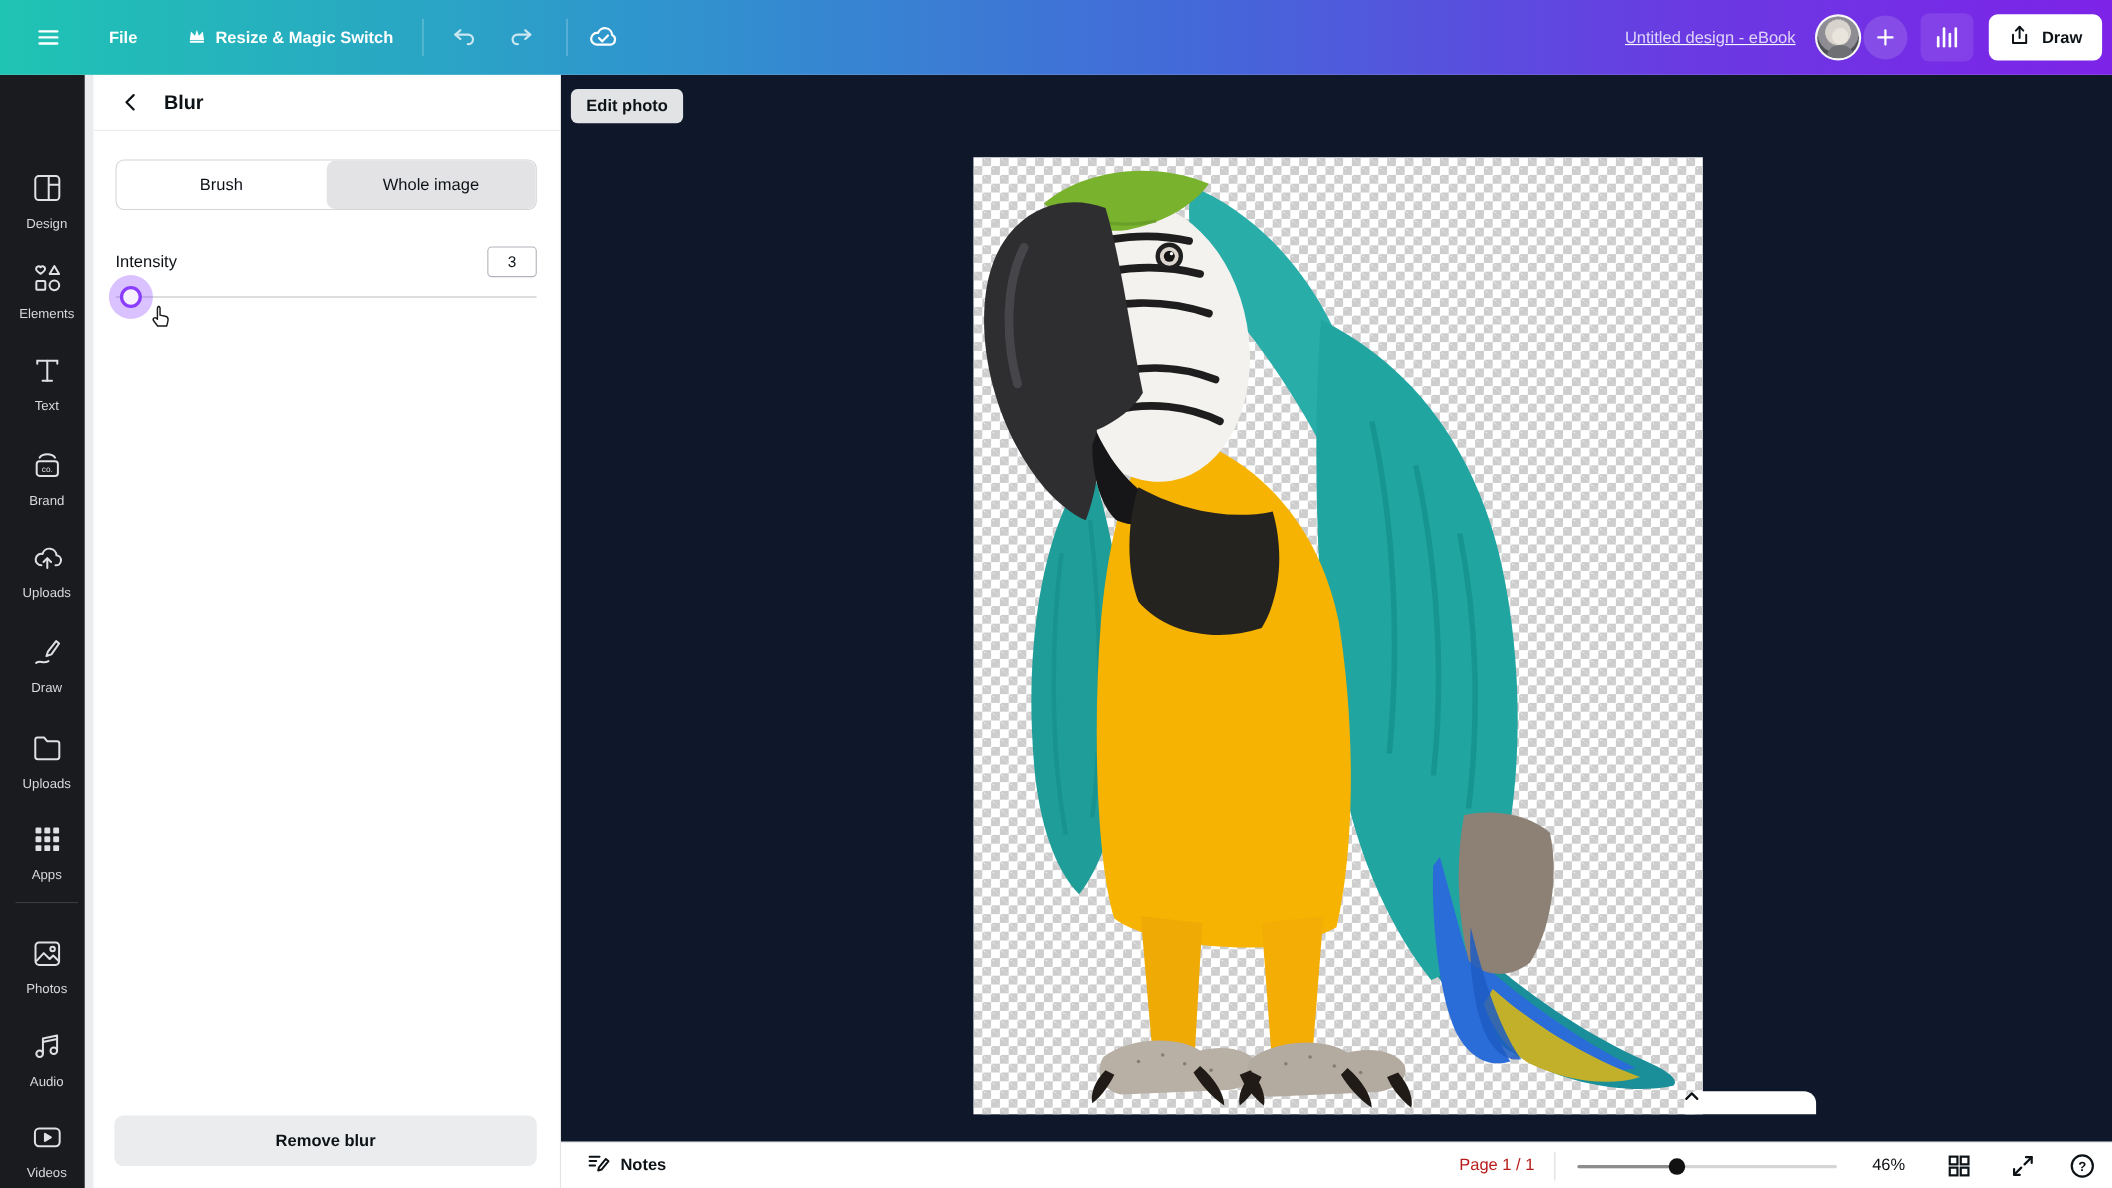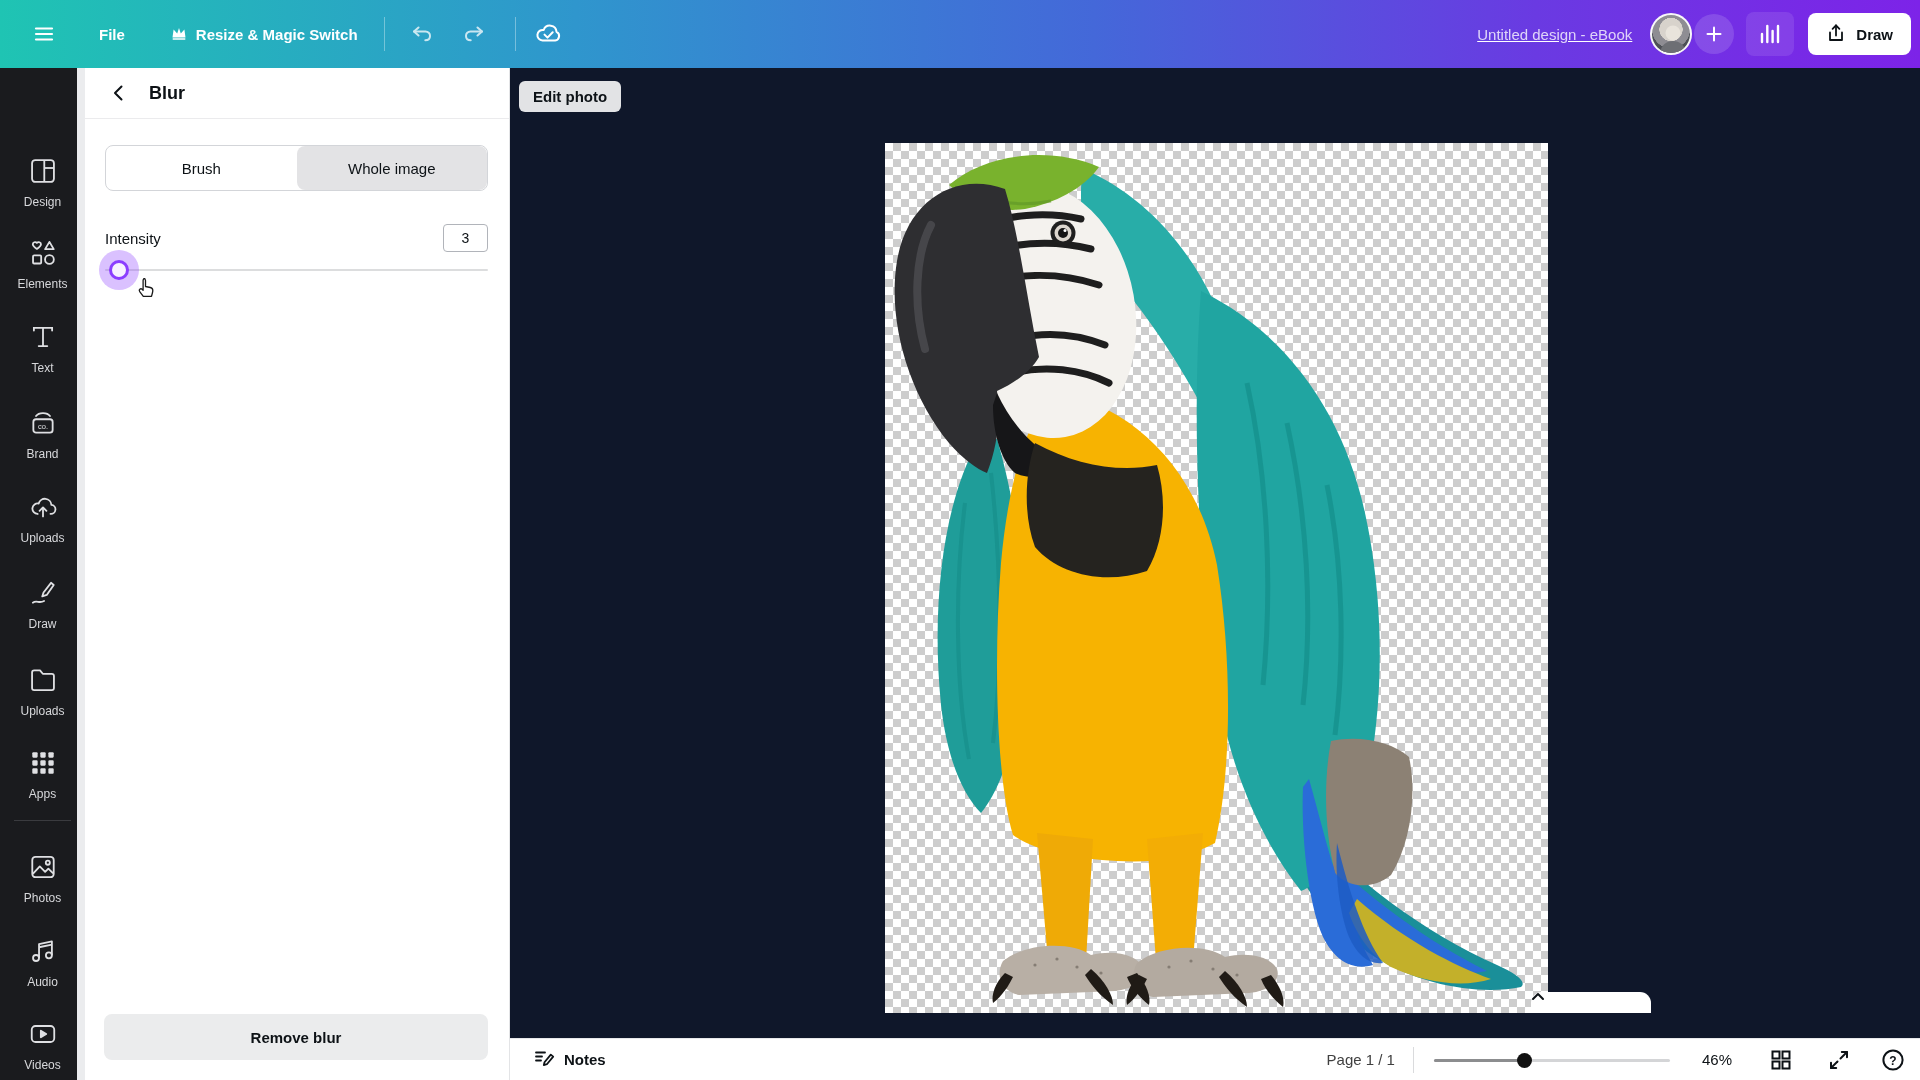--- a/index.html
+++ b/index.html
@@ -82,21 +82,21 @@
   .page svg { position:absolute; left:0; top:0; }
   .flap { position:absolute; left:646px; bottom:0; width:120px; height:21px; background:#fff;
     border-radius:11px 11px 0 0; display:flex; align-items:flex-end; justify-content:center; cursor:pointer; }
 
   
   .statusbar { position:absolute; left:510px; bottom:0; width:1410px; height:42px; background:#fff;
     border-top:1px solid #e7e8ea; display:flex; align-items:center; z-index:15; }
   .notes-btn { margin-left:23px; display:flex; align-items:center; gap:9px; cursor:pointer; }
   .notes-lbl { font-size:15px; font-weight:600; color:#0d1216; }
   .sb-right { margin-left:auto; display:flex; align-items:center; }
-  .page-indicator { font-size:15px; font-weight:500; color:#404040; cursor:pointer; white-space:nowrap; }
+  .page-indicator { font-size:15px; font-weight:500; color:#b91c1c; cursor:pointer; white-space:nowrap; }
   .sb-divider { width:1px; height:26px; background:#dadbdd; margin:0 20px 0 18px; }
   .zoom-track { position:relative; width:236px; height:16px; cursor:pointer; }
   .zoom-rail { position:absolute; top:7px; left:0; width:100%; height:3px; background:#d4d5d7; border-radius:2px; }
   .zoom-fill { position:absolute; top:7px; left:0; width:38%; height:3px; background:#8c8d8f; border-radius:2px; }
   .zoom-thumb { position:absolute; top:1px; left:calc(38% - 7px); width:15px; height:15px;
     border-radius:50%; background:#111; cursor:grab; }
   .zoom-pct { margin-left:32px; font-size:15px; font-weight:500; color:#0d1216; cursor:pointer; }
   .sb-icon { width:30px; height:30px; display:flex; align-items:center; justify-content:center; cursor:pointer; }
   .grid-btn { margin-left:34px; } .expand-btn { margin-left:28px; } .help-btn { margin-left:24px; margin-right:12px; }
 </style>

